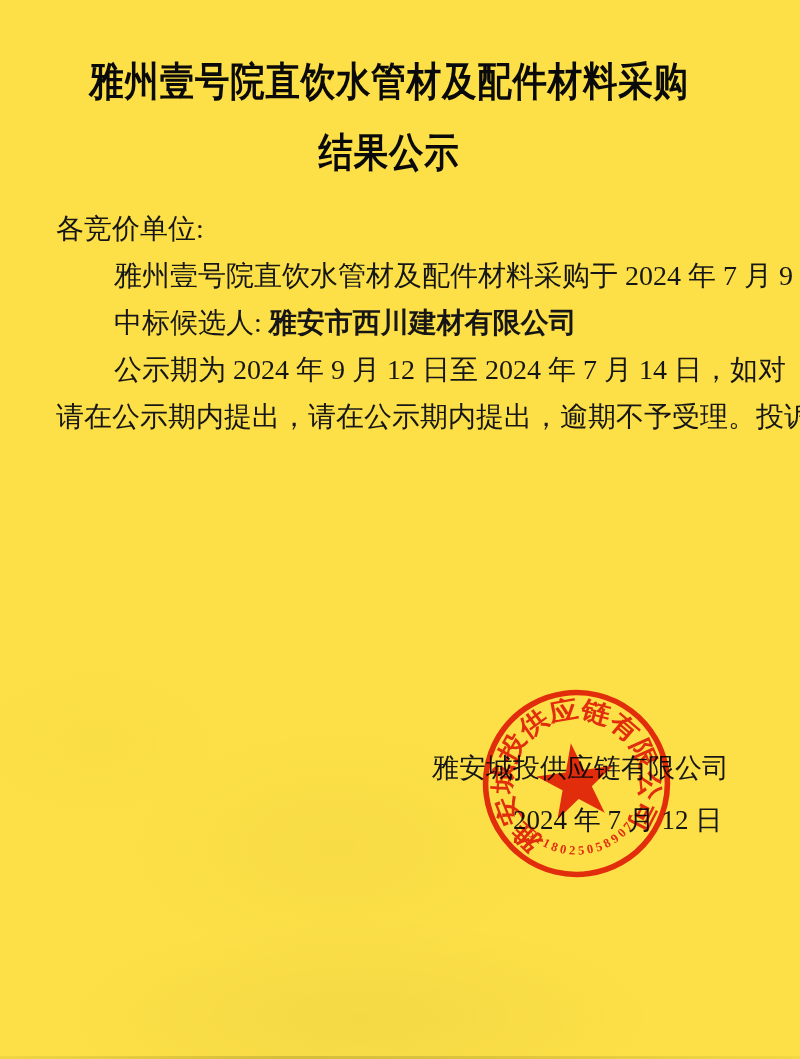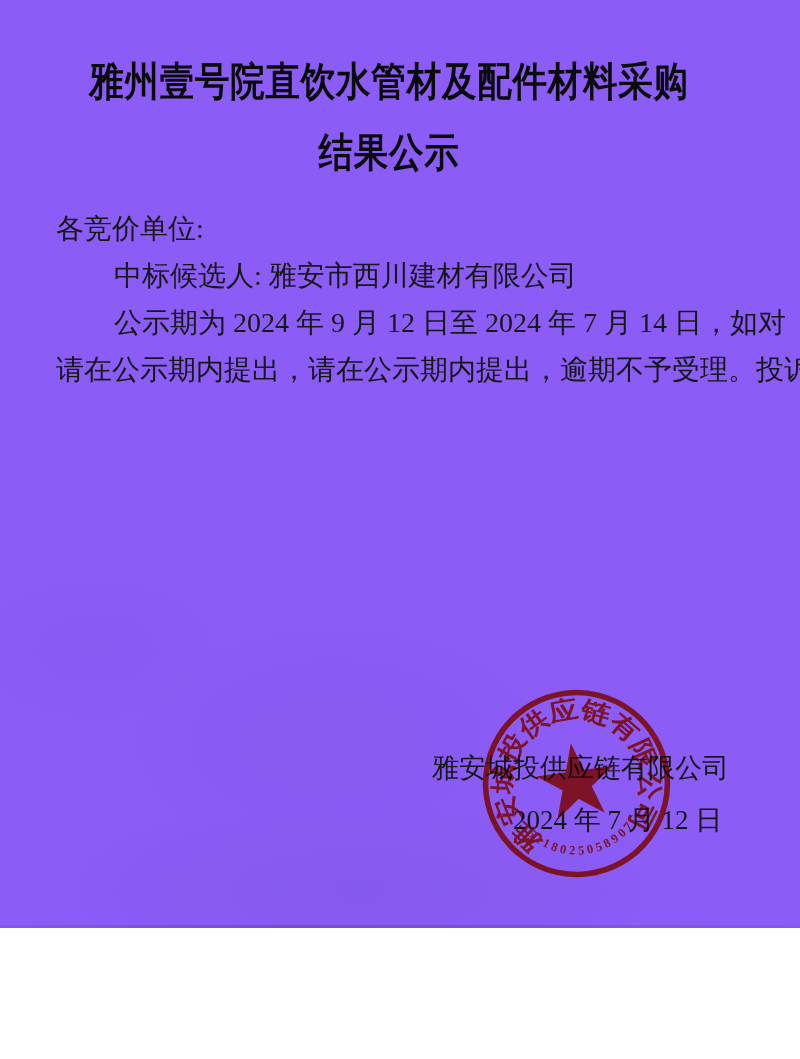--- a/index.html
+++ b/index.html
@@ -1,19 +1,19 @@
 <!DOCTYPE html>
 <html lang="zh" style="--stamp-color: #e2261a;"><head>
 <meta charset="utf-8">
 <style>
   html,body { margin:0; padding:0; background:#ffffff; }
   .page {
     position:relative;
-    width:800px; height:928px;
-    background:#8b5cf6;
+    width:800px; height:1059px;
+    background:#fde047;
     font-family:"Liberation Serif","DejaVu Serif",serif;
     color:#121212;
     overflow:hidden;
   }
   
   .page::before {
     content:""; position:absolute; inset:0; pointer-events:none;
     background:
       radial-gradient(ellipse 320px 180px at 42% 80%, rgba(0,0,0,0.018), transparent 70%),
       radial-gradient(ellipse 420px 140px at 45% 96%, rgba(0,0,0,0.035), transparent 72%),
@@ -32,21 +32,21 @@
   }
   .title-line.l1 { top:54px; }
   .title-line.l2 { top:125px; }
 
   .body-text {
     position:absolute; top:205px; left:56px; width:668px;
     font-size:28px; line-height:47px; color:#161616;
   }
   .line { white-space:nowrap; letter-spacing:0; }
   .indent { text-indent:58px; }
-  .bold { font-weight:normal; }
+  .bold { font-weight:bold; }
 
   .sig-company {
     position:absolute; left:432px; top:750px;
     font-size:27px; white-space:nowrap; color:#161616;
   }
   .sig-date {
     position:absolute; left:513px; top:802px;
     font-size:27px; white-space:nowrap; color:#161616;
   }
 
@@ -64,20 +64,21 @@
 </head>
 <body>
 
 <div class="page">
 
   <div class="title-line l1">雅州壹号院直饮水管材及配件材料采购</div>
   <div class="title-line l2">结果公示</div>
 
   <div class="body-text">
     <div class="line">各竞价单位:</div>
+    <div class="line indent">雅州壹号院直饮水管材及配件材料采购于 2024 年 7 月 9</div>
     <div class="line indent"><span>中标候选人: </span><span class="bold">雅安市西川建材有限公司</span></div>
     <div class="line indent">公示期为 2024 年 9 月 12 日至 2024 年 7 月 14 日，如对</div>
     <div class="line">请在公示期内提出，请在公示期内提出，逾期不予受理。投诉</div>
   </div>
 
   <div class="sig-company">雅安城投供应链有限公司</div>
   <div class="sig-date">2024 年 7 月 12 日</div>
 
   <div class="stamp">
     <svg viewBox="0 0 190 190" xmlns="http://www.w3.org/2000/svg">

